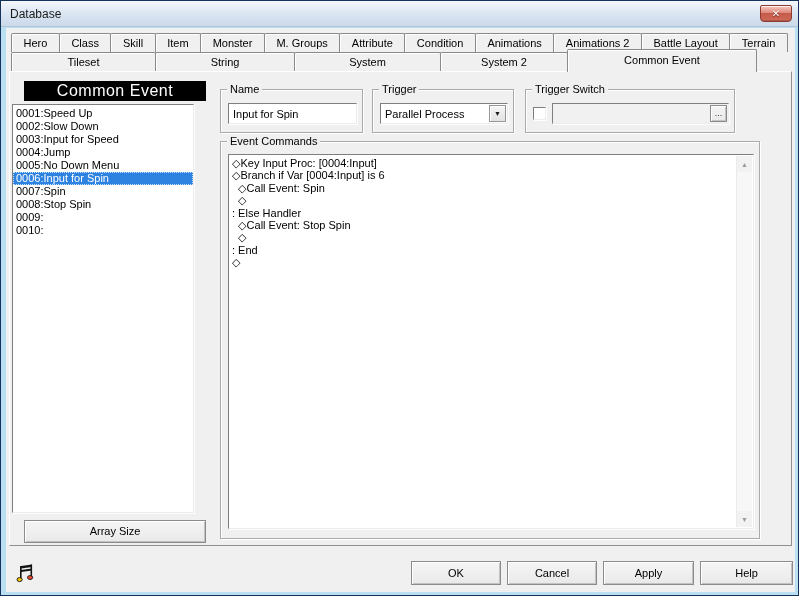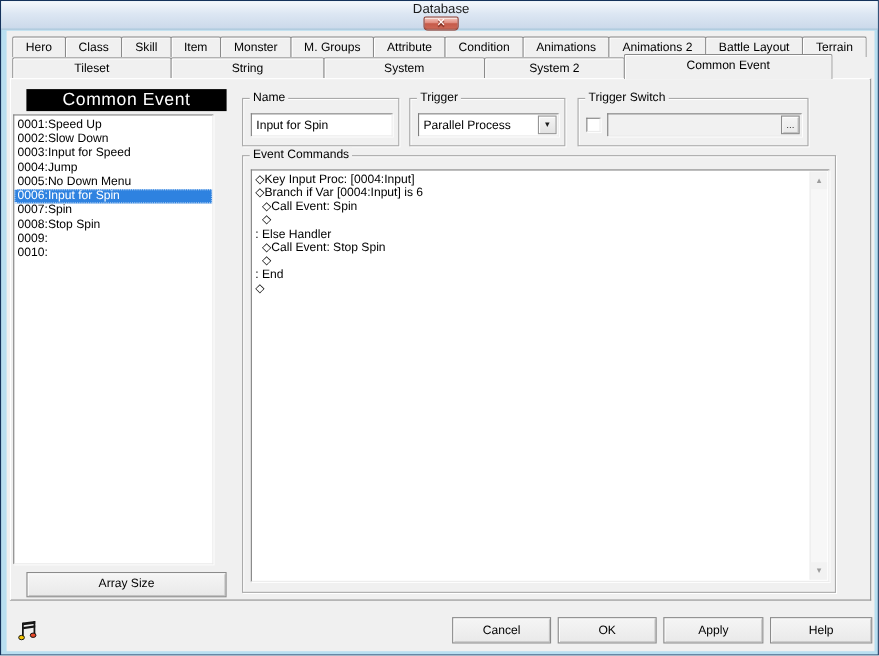--- a/index.html
+++ b/index.html
@@ -1,21 +1,21 @@
 <!DOCTYPE html>
 <html><head>
 <meta charset="utf-8">
 <style>
   * { margin:0; padding:0; box-sizing:border-box; }
   body { background:#fff; font-family:"Liberation Sans","DejaVu Sans",sans-serif; font-size:11px; color:#000; }
 
   .window { position:relative; width:799px; height:596px; border:1px solid #15325b; background:#b9dff0; overflow:hidden; }
 
   
-  .titlebar { height:26px; background:linear-gradient(#f5f8fc,#dde7f3 45%,#cbd9ea); display:flex; align-items:center; padding:0 6px 0 9px; border-bottom:1px solid #b0c4d8;flex-direction:column; }
+  .titlebar { height:26px; background:linear-gradient(#f5f8fc,#dde7f3 45%,#cbd9ea); display:flex; align-items:center; padding:0 6px 0 9px; border-bottom:1px solid #b0c4d8; }
   .title { flex:1; font-size:12px; color:#1b1b1b; }
   .close-btn { width:32px; height:17px; border-radius:2px 2px 4px 4px; border:1px solid #8e3c30;
     background:linear-gradient(#f4c9c0,#e0897c 45%,#c55a49 50%,#cf6a59);
     color:#fff; font-size:10px; font-weight:bold; display:flex; align-items:center; justify-content:center;
     box-shadow:inset 0 1px 0 rgba(255,255,255,.75), inset 0 -1px 0 rgba(0,0,0,.15); text-shadow:0 1px 1px #6e2418; cursor:default; }
 
   
   .client { position:absolute; left:5px; top:27px; width:789px; height:564px; background:#f0f0f0; }
 
   
@@ -192,20 +192,20 @@
         <polygon points="6,3 17,1.5 17,4 6,5.5" fill="#141414"></polygon>
         <polygon points="6,7 17,5.5 17,7.5 6,9" fill="#141414"></polygon>
         <rect x="5" y="3" width="1.6" height="13" fill="#141414"></rect>
         <rect x="15.5" y="1.6" width="1.6" height="11.8" fill="#141414"></rect>
         <ellipse cx="4.6" cy="16.6" rx="2.6" ry="2" fill="#f5c400" stroke="#141414" stroke-width="0.9"></ellipse>
         <ellipse cx="15.1" cy="14.5" rx="2.6" ry="2" fill="#e8492a" stroke="#141414" stroke-width="0.9"></ellipse>
       </svg>
     </span>
 
     <div class="footer-btns">
+      <span class="btn fbtn ok">OK</span>
       <span class="btn fbtn cancel">Cancel</span>
-      <span class="btn fbtn ok">OK</span>
       <span class="btn fbtn apply">Apply</span>
       <span class="btn fbtn help">Help</span>
     </div>
 
   </div>
 </div>
 
 </body></html>

